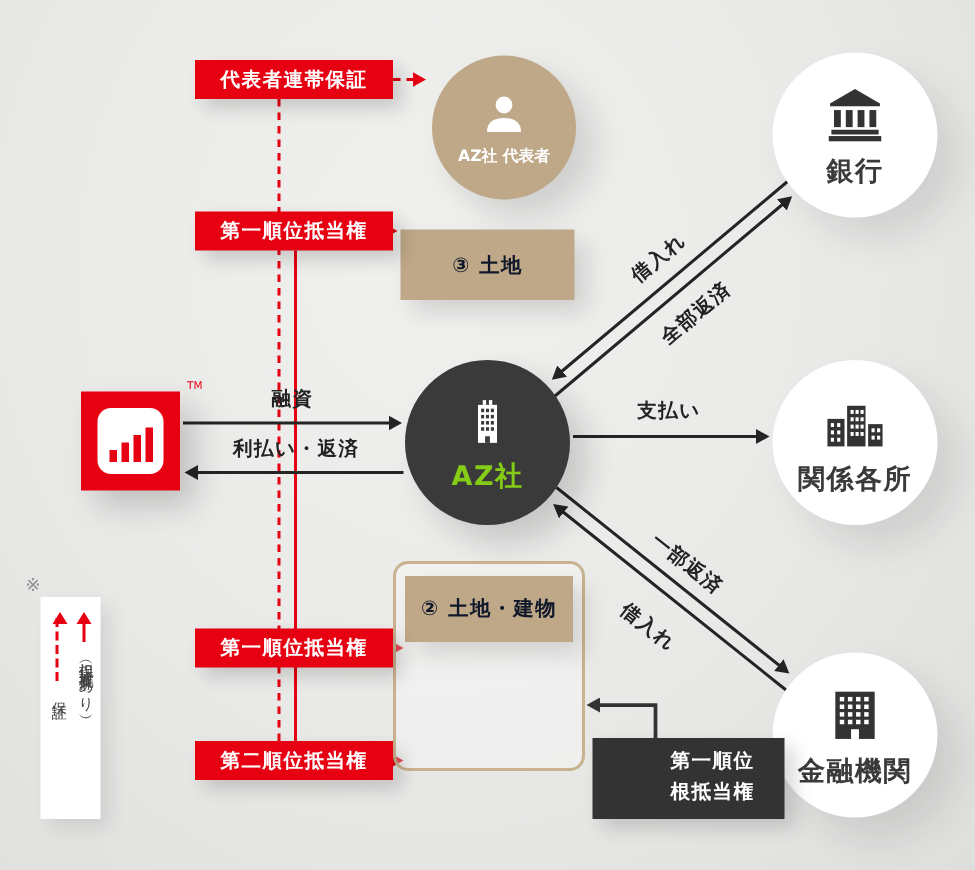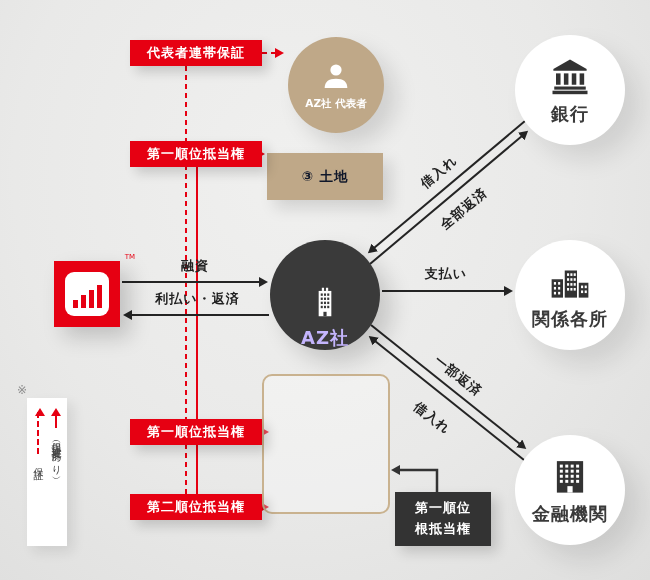--- a/index.html
+++ b/index.html
@@ -5,37 +5,37 @@
   html,body{margin:0;padding:0;}
   body{width:650px;height:580px;overflow:hidden;font-family:"DejaVu Sans","Liberation Sans",sans-serif;}
   .stage{position:relative;width:650px;height:580px;
     background:radial-gradient(ellipse at 45% 30%, #f0f0ef 0%, #e9e9e8 55%, #dededd 100%);overflow:hidden;}
   .wires{position:absolute;left:0;top:0;z-index:1;}
 
   .circle{position:absolute;border-radius:50%;display:flex;flex-direction:column;
     align-items:center;justify-content:center;gap:5px;z-index:2;text-align:center;}
   .circle.white{background:#ffffff;color:#3a3a3a;box-shadow:14px 14px 26px rgba(0,0,0,0.10);}
   .circle.tan{background:#bfa888;color:#fff;box-shadow:12px 12px 22px rgba(0,0,0,0.13);}
-  .circle.dark{background:#3a3a3a;color:#c4b5fd;box-shadow:12px 12px 22px rgba(0,0,0,0.16);justify-content:flex-end;}
+  .circle.dark{background:#3a3a3a;color:#84cc16;box-shadow:12px 12px 22px rgba(0,0,0,0.16);}
   .clabel{font-size:18px;font-weight:bold;letter-spacing:1px;}
   .clabel.sm{font-size:10.5px;letter-spacing:0;}
   .ic{display:flex;align-items:center;justify-content:center;}
 
   .tanbox{position:absolute;background:#bfa888;color:#0f172a;font-weight:bold;font-size:13.5px;
     display:flex;align-items:center;justify-content:center;z-index:3;letter-spacing:1px;
     box-shadow:8px 8px 16px rgba(0,0,0,0.13);}
   .group{position:absolute;border:2px solid #c9b28f;border-radius:10px;
     background:rgba(255,255,255,0.30);z-index:2;box-sizing:border-box;}
 
   .tag{position:absolute;background:#e60012;color:#fff;font-weight:bold;font-size:13px;
     display:flex;align-items:center;justify-content:center;z-index:3;letter-spacing:1px;
     box-shadow:6px 6px 12px rgba(0,0,0,0.16);}
   .darkbox{position:absolute;background:#333;color:#fff;font-weight:bold;font-size:13px;
     display:flex;flex-direction:column;align-items:center;justify-content:center;line-height:1.6;
-    z-index:3;letter-spacing:1px;box-shadow:6px 6px 12px rgba(0,0,0,0.16);}
+    z-index:3;letter-spacing:1px;box-shadow:6px 6px 12px rgba(0,0,0,0.16);padding-left:32px;}
 
   .flow{position:absolute;font-size:13px;font-weight:bold;color:#222;z-index:4;
     text-align:center;letter-spacing:1px;white-space:nowrap;}
   .rot-bank{transform:rotate(-40deg);}
   .rot-fi{transform:rotate(38deg);}
 
   .logo{position:absolute;left:54px;top:261px;width:66px;height:66px;background:#e60012;
     display:flex;align-items:center;justify-content:center;z-index:2;
     box-shadow:10px 10px 20px rgba(0,0,0,0.18);}
   .logo-inner{width:44px;height:44px;background:#fff;border-radius:9px;display:flex;
@@ -219,20 +219,21 @@
             <rect x="15.5" y="14.2" width="1.7" height="1.7"></rect>
           <rect x="10.5" y="17.8" width="3" height="3.7"></rect>
         </g>
       </svg>
     </span>
     <span class="clabel">金融機関</span>
   </div>
 
   <div class="tanbox" style="left:267px;top:153px;width:116px;height:47px;">③ 土地</div>
   <div class="group" style="left:262px;top:374px;width:128px;height:140px;"></div>
+  <div class="tanbox" style="left:270px;top:384px;width:112px;height:44px;">② 土地・建物</div>
 
   <div class="tag" style="left:130px;top:40px;width:132px;height:26px;">代表者連帯保証</div>
   <div class="tag" style="left:130px;top:141px;width:132px;height:26px;">第一順位抵当権</div>
   <div class="tag" style="left:130px;top:419px;width:132px;height:26px;">第一順位抵当権</div>
   <div class="tag" style="left:130px;top:494px;width:132px;height:26px;">第二順位抵当権</div>
 
   <div class="darkbox" style="left:395px;top:492px;width:96px;height:54px;">
     <div>第一順位</div>
     <div>根抵当権</div>
   </div>

